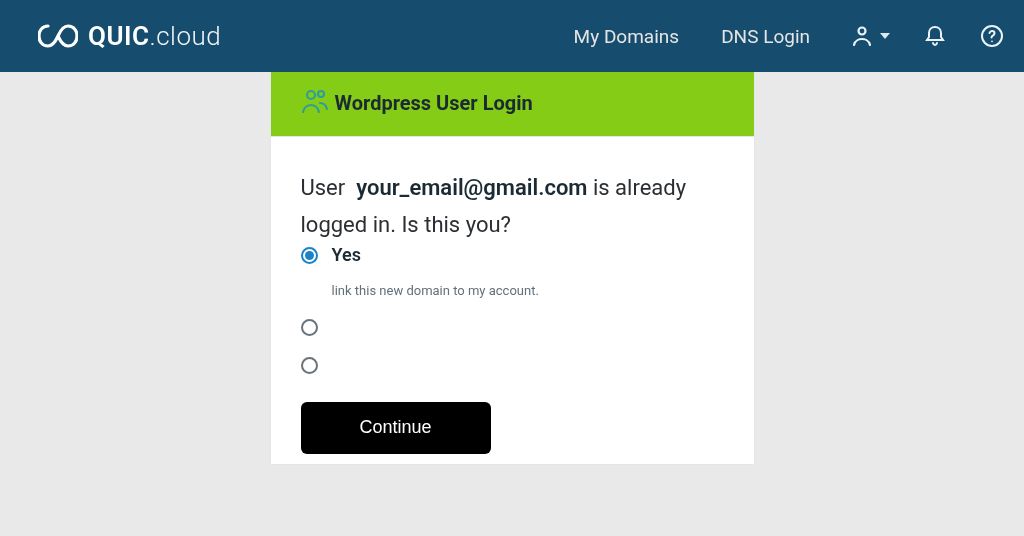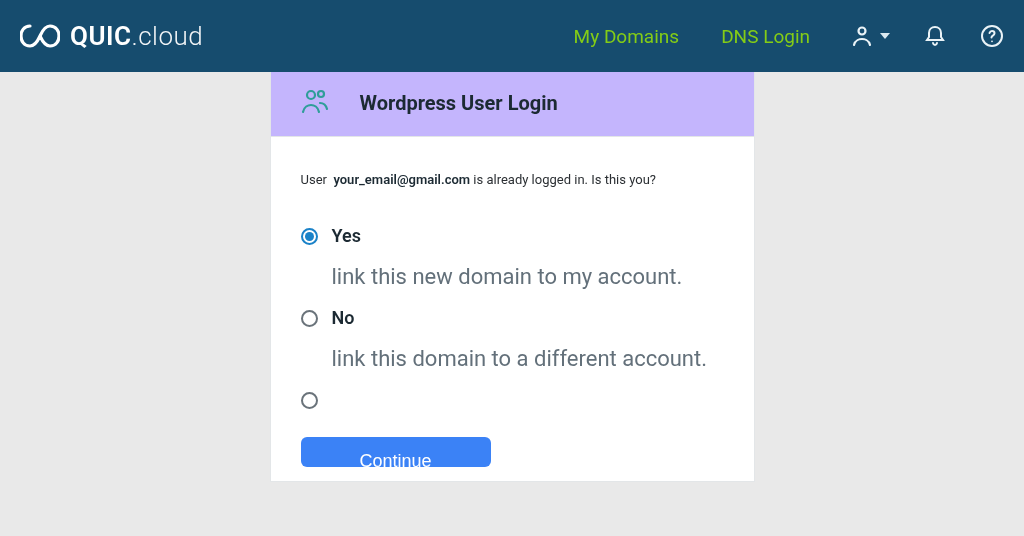--- a/index.html
+++ b/index.html
@@ -16,37 +16,38 @@
     display: flex;
     align-items: center;
     padding: 0 20px;
     color: #fff;
   }
   .logo-wrap {
     display: flex;
     align-items: center;
     gap: 10px;
     flex: 1;
+    margin-left: 18px;
   }
   .logo-icon svg { display: block; }
   .logo-text {
     font-size: 26px;
     letter-spacing: 0.5px;
     color: #fff;
   }
   .logo-bold { font-weight: 600; }
   .logo-thin { font-weight: 300; opacity: 0.95; }
   .nav {
     display: flex;
     align-items: center;
     gap: 42px;
   }
   .nav-link {
     font-size: 19px;
-    color: #84cc16;
+    color: #e5e5e5;
     cursor: pointer;
   }
   .icon-row {
     display: flex;
     align-items: center;
     gap: 34px;
     margin-left: 40px;
   }
   .icon-wrap { display: flex; align-items: center; cursor: pointer; }
   .icon-wrap svg { display: block; }
@@ -61,70 +62,69 @@
   .card {
     width: 485px;
     margin: 0 auto;
     background: #fff;
     border: 1px solid #e3e6e8;
     border-top: none;
   }
   .card-header {
     display: flex;
     align-items: center;
-    gap: 31px;
+    gap: 6px;
     padding: 16px 24px 18px 30px;
     border-bottom: 1px solid #e3e6e8;
-    background: #c4b5fd;
+    background: #84cc16;
   }
   .card-title {
     font-size: 20px;
     font-weight: 700;
     color: #1c2a33;
   }
   .card-body {
     padding: 32px 30px 10px 30px;
   }
   .prompt {
-    font-size: 13px;
+    font-size: 22px;
     color: #2b2f33;
     line-height: 1.7;
-    margin-bottom: 34px;
   }
   .prompt-user { font-weight: 400; color:#2b2f33; }
   .prompt-email { font-weight: 600; color:#1c2a33; }
   .options { display: flex; flex-direction: column; gap: 18px; }
   .option { display: flex; gap: 14px; cursor: pointer; }
   .radio {
     width: 17px; height: 17px; border-radius: 50%;
     border: 2px solid #6a737a;
     margin-top: 3px;
     flex-shrink: 0;
     position: relative;
   }
   .radio.selected { border-color: #1a82c8; }
   .radio.selected::after {
     content: ""; position: absolute; top: 2px; left: 2px;
     width: 9px; height: 9px; border-radius: 50%;
     background: #1a82c8;
   }
   .opt-text { display: flex; flex-direction: column; gap: 18px; }
   .opt-label { font-size: 18px; font-weight: 600; color: #1c2a33; }
-  .opt-desc  { font-size: 22px; color: #63707a; }
+  .opt-desc  { font-size: 13px; color: #63707a; }
   .continue-btn {
     margin-top: 28px;
-    background: #3b82f6;
+    background: #000000;
     color: #fff;
     border: none;
     border-radius: 6px;
     padding: 14px 44px;
     font-size: 18px;
     cursor: pointer;
     width: 190px;
-    height: 30px;
+    height: 52px;
     overflow: hidden;
   }
 </style>
 </head>
 <body>
 
 <div class="header">
   <div class="logo-wrap">
     <span class="logo-icon">
       <svg width="40" height="26" viewBox="0 0 40 26">
@@ -193,24 +193,20 @@
     <div class="options">
       <div class="option">
         <span class="radio selected"></span>
         <div class="opt-text">
           <span class="opt-label">Yes</span>
           <span class="opt-desc">link this new domain to my account.</span>
         </div>
       </div>
       <div class="option">
         <span class="radio"></span>
-        <div class="opt-text">
-          <span class="opt-label">No</span>
-          <span class="opt-desc">link this domain to a different account.</span>
-        </div>
       </div>
       <div class="option">
         <span class="radio"></span>
       </div>
     </div>
 
     <button class="continue-btn">Continue</button>
   </div>
 </div>
 

